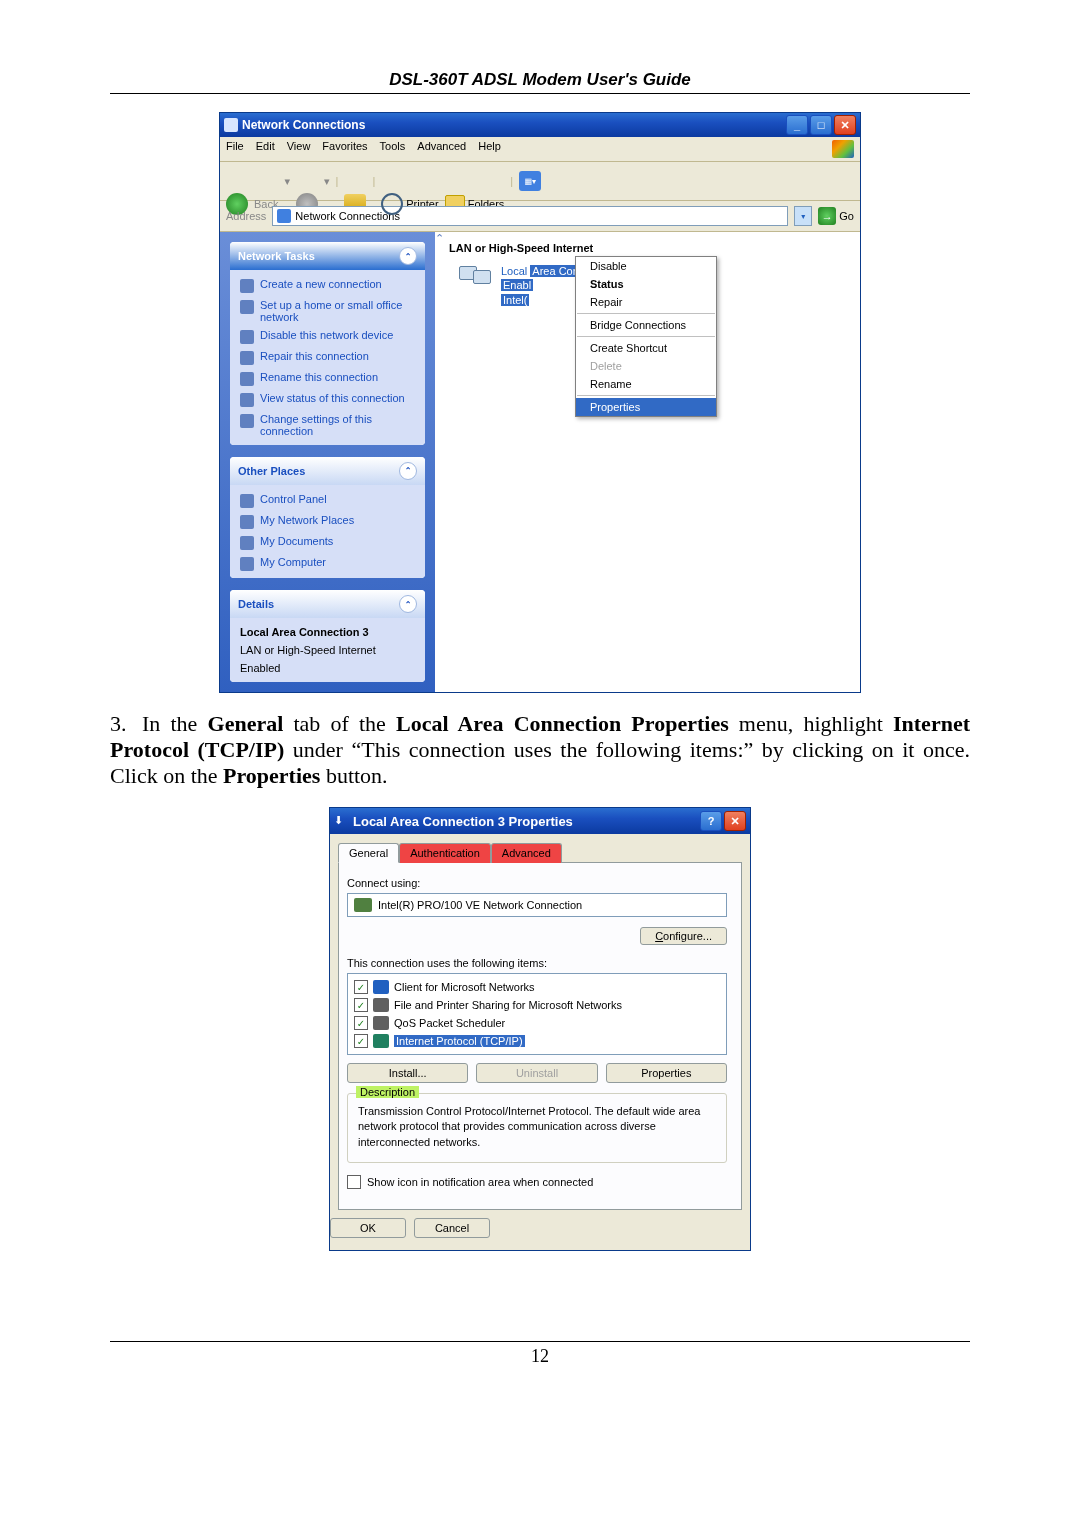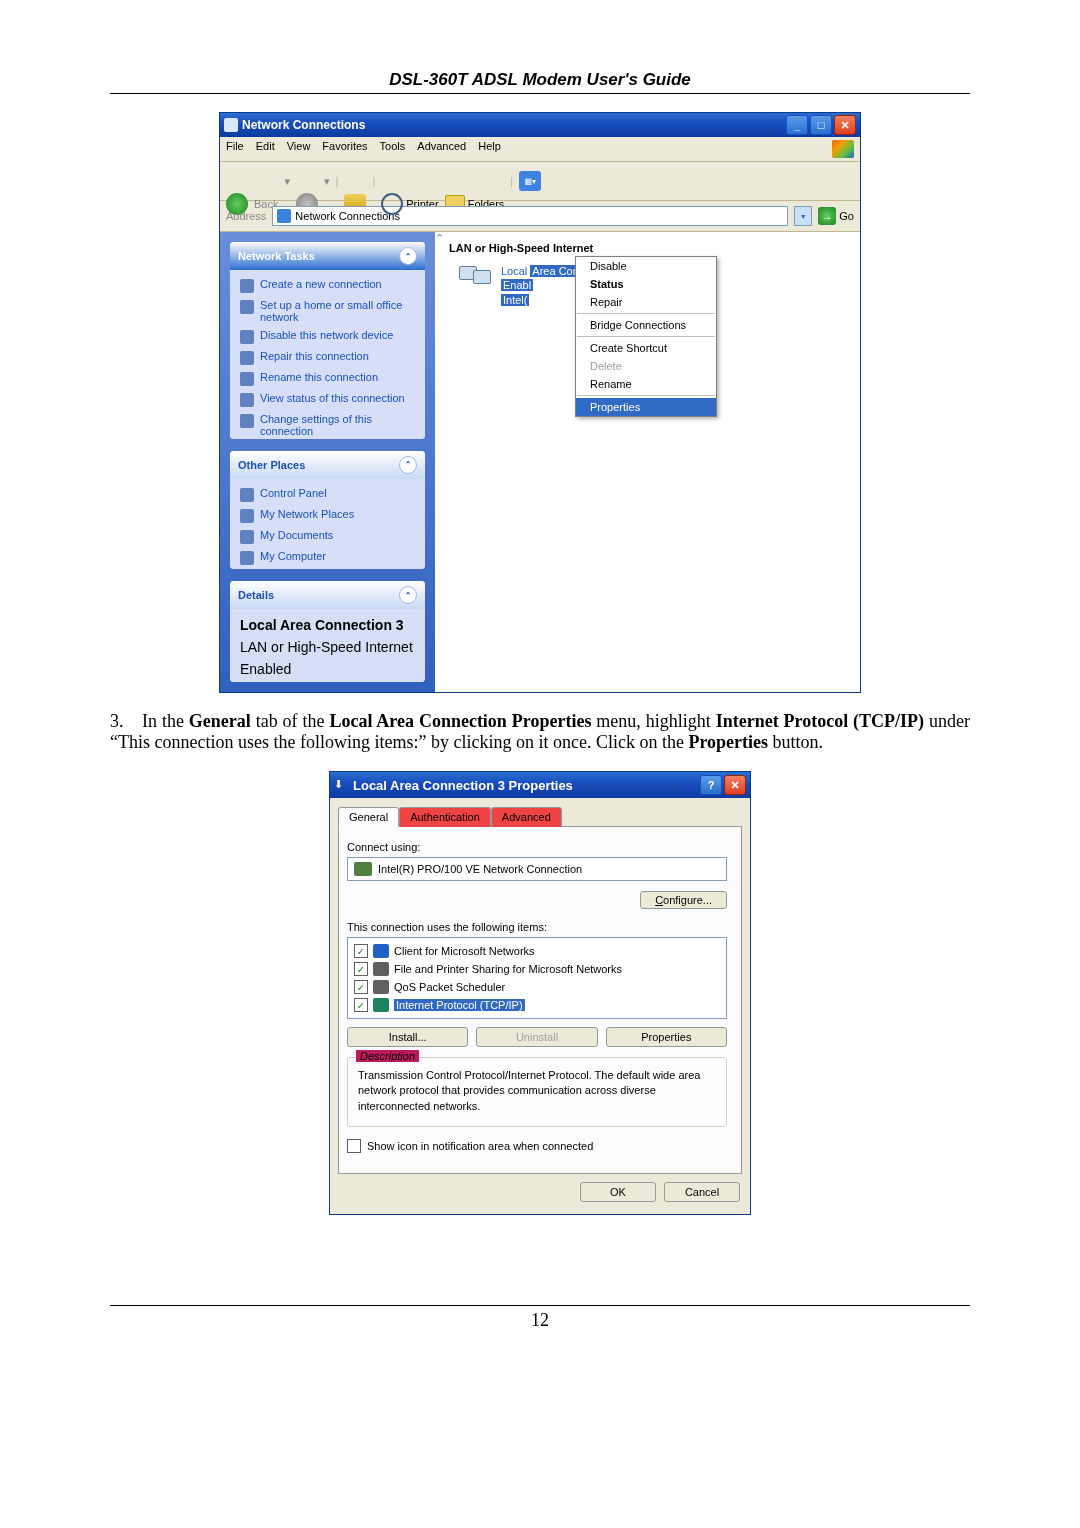--- a/index.html
+++ b/index.html
@@ -73,41 +73,41 @@
   .gobtn { display:flex; align-items:center; gap:3px; color:#000;}
   .goicon { width:18px; height:18px; background: radial-gradient(circle,#60d060,#208020); border-radius:3px; display:flex; align-items:center; justify-content:center; color:#fff;}
   .body1 { display:flex; height:460px; background:#fff;}
   .leftpane { width:195px; background: linear-gradient(to bottom,#6a8ed8,#3060c0); padding:10px; display:flex; flex-direction:column; gap:12px; overflow:hidden;}
   .panel { background:#fff; border-radius:4px; overflow:hidden;}
   .panelhdr { background: linear-gradient(to bottom,#fff,#c8d8f4); padding:5px 8px; display:flex; align-items:center; color:#1a4fbf; font-weight:bold; font-size:11px;}
   .panelhdr .chev { margin-left:auto; width:16px; height:16px; border-radius:50%; background:#fff; border:1px solid #a0b8e0; display:flex; align-items:center; justify-content:center; color:#1a4fbf; font-size:8px;}
   .panelbody { background:#d6dff7; padding:8px 10px; display:flex; flex-direction:column; gap:6px;}
   .task { display:flex; align-items:flex-start; gap:6px; color:#1a4fbf; cursor:pointer;}
   .task .ti { width:14px; height:14px; background:#6080c0; border-radius:2px; flex-shrink:0; margin-top:1px;}
-  .detailstxt { color:#000; font-size:14px;}
+  .detailstxt { color:#000; font-size:11px;}
   .detailstxt .bold { font-weight:bold;}
   .rightpane { flex:1; position:relative; padding:6px;}
   .cathdr { font-weight:bold; font-size:11px; margin:4px 0 10px 8px;}
   .connrow { display:flex; align-items:flex-start; gap:8px; margin-left:18px;}
   .connicon { width:34px; height:30px; position:relative;}
   .connicon .m1,.connicon .m2 { position:absolute; width:16px; height:12px; background:#d0e0f0; border:1px solid #6080a0; border-radius:2px;}
   .connicon .m1 { top:2px; left:0;}
   .connicon .m2 { top:6px; left:14px;}
   .conntxt { font-size:11px; line-height:1.3;}
   .conntxt .sel { background:#316ac5; color:#fff; padding:0 2px;}
   .ctxmenu {
     position:absolute; left:140px; top:24px; width:140px; background:#fff; border:1px solid #808080; box-shadow:2px 2px 4px rgba(0,0,0,0.3); font-size:11px;
   }
   .ctxmenu .mi { padding:3px 14px; cursor:default;}
   .ctxmenu .mi.sel { background:#316ac5; color:#fff;}
   .ctxmenu .mi.dis { color:#a0a0a0;}
   .ctxmenu .sep { border-top:1px solid #c0c0c0; margin:2px 1px;}
   .scrollhint { position:absolute; left:0; top:0; width:14px; height:14px; color:#6080c0;}
   
-  .instr { font-size:18px; margin:10px 0 18px 0; text-align:justify;}
+  .instr { font-size:22px; margin:10px 0 18px 0; text-align:justify;}
   .instr .num { display:inline-block; width:32px;}
   
   .win2 {
     width:420px; margin:0 auto; border:1px solid #0a3a8a; font-family: Tahoma, Arial, sans-serif; font-size:11px; background:#ece9d8;
   }
   .titlebar2 {
     background: linear-gradient(to bottom,#2a6ed0,#1a4fbf 40%,#0b3aa0);
     height:26px; display:flex; align-items:center; padding:0 4px; color:#fff;
   }
   .titlebar2 .ticon2 { width:14px; height:14px; margin-right:5px; position:relative;}
@@ -125,25 +125,25 @@
   .itemsbox { border:1px solid #7f9db9; background:#fff; padding:4px 0; margin-bottom:8px;}
   .li { display:flex; align-items:center; gap:5px; padding:2px 6px;}
   .li .cb { width:12px; height:12px; border:1px solid #606060; background:#fff; display:flex; align-items:center; justify-content:center; font-size:10px; color:#208020;}
   .li .liicon { width:16px; height:14px; background:#606060; border-radius:2px;}
   .li.selrow { }
   .li.selrow .litxt { background:#316ac5; color:#fff; padding:0 2px;}
   .btnrow { display:flex; gap:8px; margin-bottom:10px;}
   .btnrow .btn { flex:1; text-align:center; padding:3px 0; background:#ece9d8; border:1px solid #919b9c; border-radius:3px;}
   .btnrow .btn.dis { color:#a0a0a0;}
   .grp { border:1px solid #d0d0c0; border-radius:3px; padding:10px 10px 12px 10px; margin-bottom:12px; position:relative;}
-  .grp .gl { position:absolute; top:-8px; left:8px; background:#be185d; padding:0 4px;font-style:italic;}
+  .grp .gl { position:absolute; top:-8px; left:8px; background:#bef264; padding:0 4px;}
   .desc { line-height:1.4;}
   .cbrow { display:flex; align-items:center; gap:6px; margin-bottom:4px;}
   .cbrow .cb2 { width:12px; height:12px; border:1px solid #606060; background:#fff;}
-  .dlgbtns { display:flex; justify-content:flex-end; gap:8px; padding:0 10px 12px 0;}
+  .dlgbtns { display:flex; gap:8px; padding:0 10px 12px 0;}
   .dlgbtns .btn { width:74px; text-align:center; padding:3px 0; background:#ece9d8; border:1px solid #919b9c; border-radius:3px;}
   .footer { text-align:center; margin-top:60px; font-size:18px; border-top:1.5px solid #000; width:860px; margin-left:auto; margin-right:auto; padding-top:4px;}
 </style>
 </head>
 <body>
 
 <div class="page">
   <div class="header">DSL-360T ADSL Modem User's Guide</div>
 
   <div class="win1">

